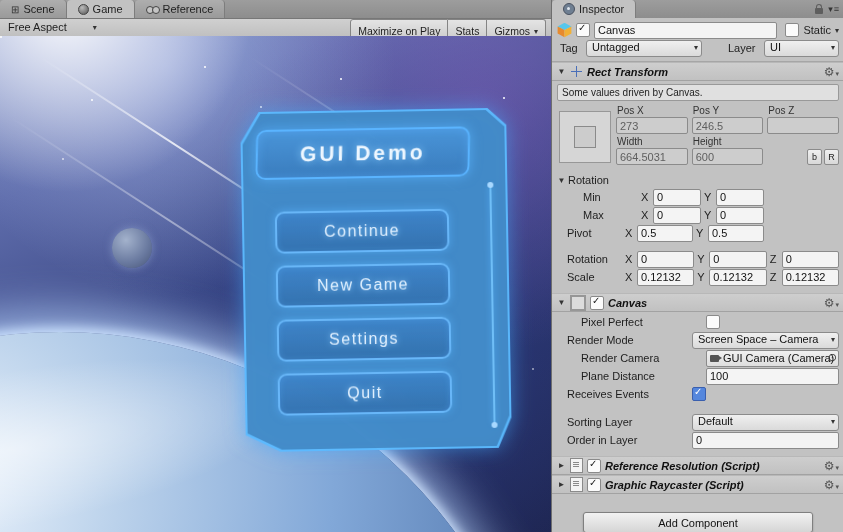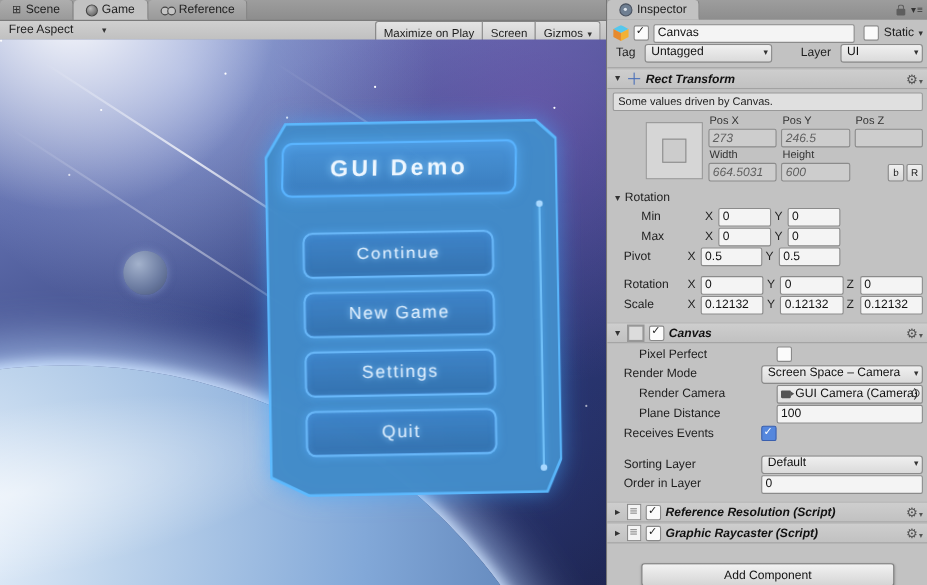--- a/index.html
+++ b/index.html
@@ -88,21 +88,21 @@
   .checkbox{width:12px;height:12px;background:#fbfbfb;border:1px solid #8a8a8a;border-radius:2px;position:relative;flex:none;}
   .checkbox.checked::after{content:"✓";position:absolute;left:1px;top:-2px;font-size:10px;color:#222;}
   .checkbox.blue{background:#5587dd;border-color:#3a5fae;}
   .checkbox.blue::after{color:#fff;}
   .cube{width:15px;height:15px;position:relative;flex:none;}
   .cube i{position:absolute;left:0;top:0;width:100%;height:100%;}
   .cube .f1{background:#56c7ec;clip-path:polygon(50% 2%,96% 26%,50% 50%,4% 26%);}
   .cube .f2{background:#e78a2e;clip-path:polygon(4% 26%,50% 50%,50% 98%,4% 74%);}
   .cube .f3{background:#f2b135;clip-path:polygon(96% 26%,50% 50%,50% 98%,96% 74%);}
   .tf{background:#f4f4f4;border:1px solid #8b8b8b;border-radius:2px;height:15px;display:flex;align-items:center;padding:0 3px;color:#111;overflow:hidden;white-space:nowrap;}
-  .tf.disabled{background:#cdcdcd;color:#5f5f5f;font-style:italic;}
+  .tf.disabled{background:#cdcdcd;color:#5f5f5f;}
   .name-field{flex:1;margin-right:4px;}
   .static-label{color:#1e1e1e;}
   .mini-arrow{font-size:8px;color:#333;}
   .lbl-sm{color:#1e1e1e;flex:none;}
   .lbl-tag{width:22px;padding-left:3px;}
   .lbl-layer{width:32px;margin-left:6px;padding-left:16px;}
   .dd{background:linear-gradient(#f0f0f0,#dadada);border:1px solid #8b8b8b;border-radius:3px;height:15px;display:flex;padding:0 13px 0 5px;position:relative;color:#111;white-space:nowrap;overflow:hidden;}
   .dd::after{content:"▾";position:absolute;right:3px;top:2px;font-size:8px;color:#333;}
   .tag-dd{width:96px;}
   .layer-dd{flex:1;}
@@ -115,21 +115,21 @@
   .gear-arrow{font-size:7px;color:#555;margin-top:4px;}
   .rt-icon{width:13px;height:13px;position:relative;flex:none;}
   .rt-icon::before{content:"";position:absolute;left:6px;top:1px;width:1px;height:11px;background:#4a6fb8;}
   .rt-icon::after{content:"";position:absolute;left:1px;top:6px;width:11px;height:1px;background:#4a6fb8;}
   .canvas-icon{width:12px;height:12px;border:2px solid #979797;background:#dcdcdc;flex:none;}
   .script-icon{width:11px;height:13px;background:#f4f4f4;border:1px solid #8a8a8a;position:relative;flex:none;}
   .script-icon::after{content:"";position:absolute;left:2px;top:3px;width:6px;height:1px;background:#8a8a8a;box-shadow:0 2px 0 #8a8a8a,0 4px 0 #8a8a8a;}
 
   .help-box{margin:3px 5px;border:1px solid #999;background:#e0e0e0;border-radius:2px;height:15px;display:flex;align-items:center;padding:0 4px;font-size:10px;color:#222;}
 
-  .rect-fields{position:relative;height:66px;margin-top:2px;margin-left:28px;}
+  .rect-fields{position:relative;height:66px;margin-top:2px;}
   .anchor-preview{position:absolute;left:7px;top:7px;width:50px;height:50px;background:#d6d6d6;border:1px solid #979797;}
   .anchor-preview i{position:absolute;left:14px;top:14px;right:14px;bottom:14px;border:1px solid #8a8a8a;background:#cccccc;}
   .vec-grid{margin-left:64px;margin-right:5px;display:grid;grid-template-columns:1fr 1fr 1fr;column-gap:4px;row-gap:1px;}
   .vec-label{font-size:10px;color:#333;height:12px;display:flex;align-items:flex-end;padding-left:1px;}
   .br-cell{display:flex;gap:2px;justify-content:flex-end;align-items:center;}
   .mini-btn{width:13px;height:14px;border:1px solid #8b8b8b;border-radius:2px;background:linear-gradient(#f0f0f0,#d8d8d8);font-size:9px;display:flex;align-items:center;justify-content:center;color:#222;}
 
   .fold-row{display:flex;align-items:center;gap:2px;height:14px;margin:3px 5px 0;color:#1e1e1e;}
   .axis-row{display:flex;align-items:center;gap:3px;height:16px;margin:2px 5px;}
   .axis-row .name{width:55px;flex:none;color:#1e1e1e;padding-left:10px;}
@@ -175,21 +175,21 @@
       </div>
     </div>
 
     <div class="game-toolbar">
       <div class="aspect-dd">
         <span>Free Aspect</span>
         <span class="dd-arrow">▾</span>
       </div>
       <div class="tb-group">
         <div class="tb-btn">Maximize on Play</div>
-        <div class="tb-btn">Screen</div>
+        <div class="tb-btn">Stats</div>
         <div class="tb-btn">
           <span>Gizmos</span>
           <span class="dd-arrow">▾</span>
         </div>
       </div>
     </div>
 
     <div class="viewport">
       <div class="stars"></div>
       <div class="beam b1"></div>

